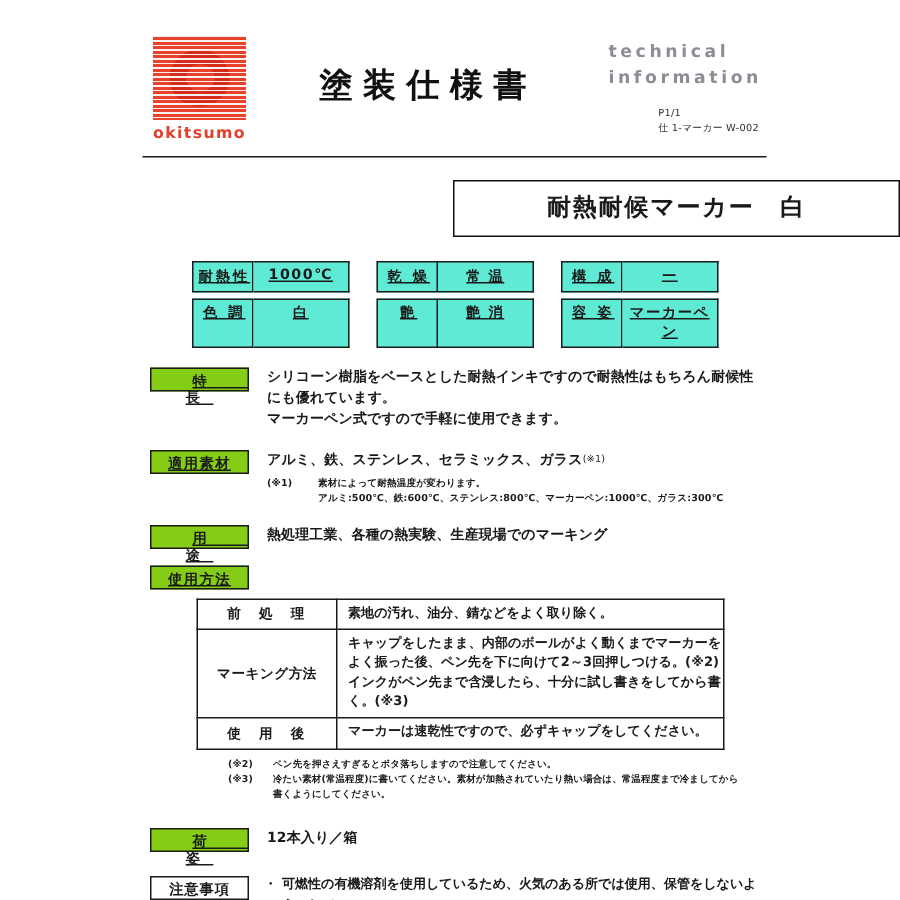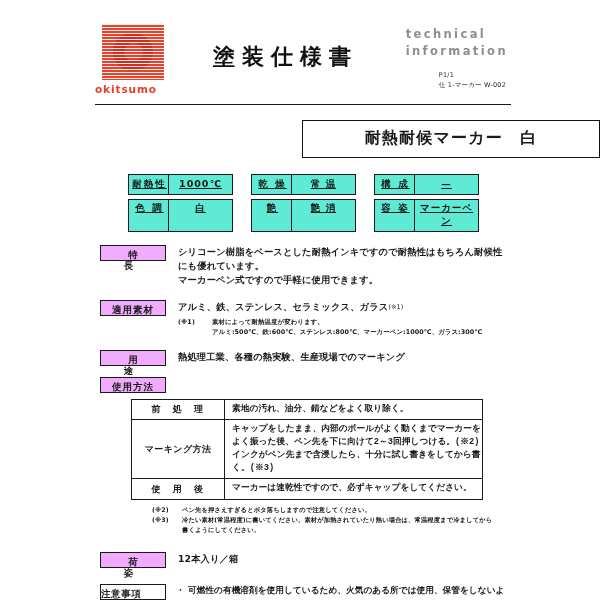--- a/index.html
+++ b/index.html
@@ -25,21 +25,21 @@
   .header {
     position: relative;
     height: 80px;
     margin: 22px 92px 0 95px;
   }
   .logo-block {
     position: absolute;
     left: 0;
     top: 2px;
     width: 76px;
-    text-align: left;
+    text-align: center;
   }
   .logo-mark {
     position: relative;
     width: 62px;
     height: 56px;
     margin: 0 auto;
     background: #e8412c;
     overflow: hidden;
   }
   .logo-stripes {
@@ -192,21 +192,22 @@
     width: 66px;
     border: 1.1px solid #1a1a1a;
     font-size: 9.5px;
     font-weight: bold;
     text-align: center;
     padding: 2.5px 0 3px;
     height: 16px;
     box-sizing: border-box;
     line-height: 11px;
     letter-spacing: 1px;
-    background: #f0abfc;
+    background: #84cc16;
+    text-decoration: underline;
   }
   .sec-label.wide-space { letter-spacing: 9px; text-indent: 9px; }
   .sec-body {
     margin-left: 12px;
     font-size: 9.3px;
     font-weight: bold;
     line-height: 1.52;
     letter-spacing: 0.1px;
   }
   .sec-body .line { white-space: nowrap; }
@@ -238,21 +239,20 @@
   }
   .usage-table {
     border-collapse: collapse;
     width: 352px;
     table-layout: fixed;
   }
   .usage-table td {
     border: 1.1px solid #1a1a1a;
     vertical-align: middle;
     padding: 3px 0;
-    font-family: Liberation Mono, monospace;
   }
   .u-head {
     width: 92px;
     text-align: center;
     font-size: 9px;
     font-weight: bold;
     letter-spacing: 1.6px;
   }
   .u-head.tight { letter-spacing: 0.4px; }
   .u-body {
@@ -282,21 +282,21 @@
     display: flex;
     margin: 16px 0 0 100px;
     width: 410px;
   }
   .warn-label {
     flex: none;
     width: 66px;
     border: 1.1px solid #1a1a1a;
     font-size: 9.5px;
     font-weight: bold;
-    text-align: left;
+    text-align: center;
     padding: 2.5px 0 3px;
     height: 16px;
     box-sizing: border-box;
     line-height: 11px;
     letter-spacing: 0.6px;
     background: #fff;
   }
   .warn-list {
     margin-left: 10px;
     font-size: 8.7px;

